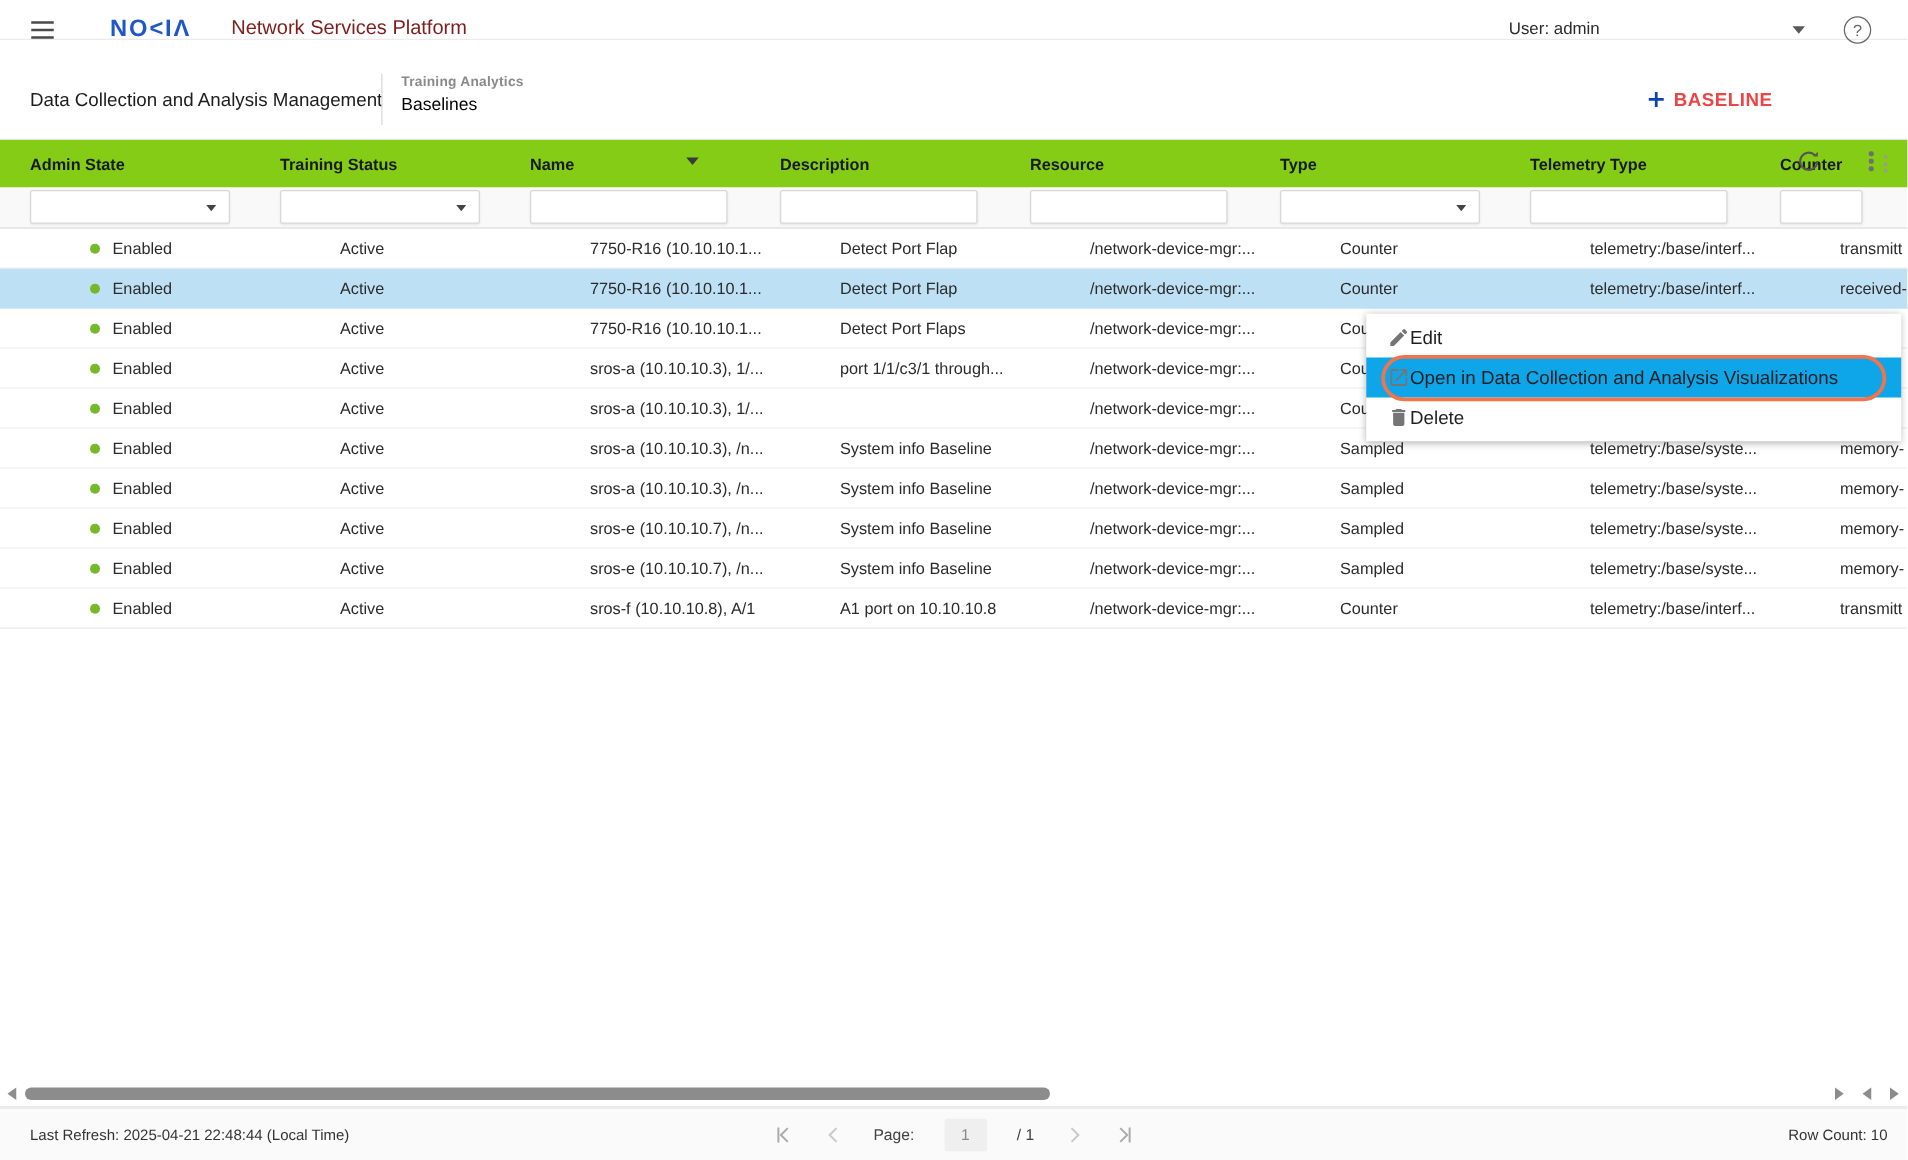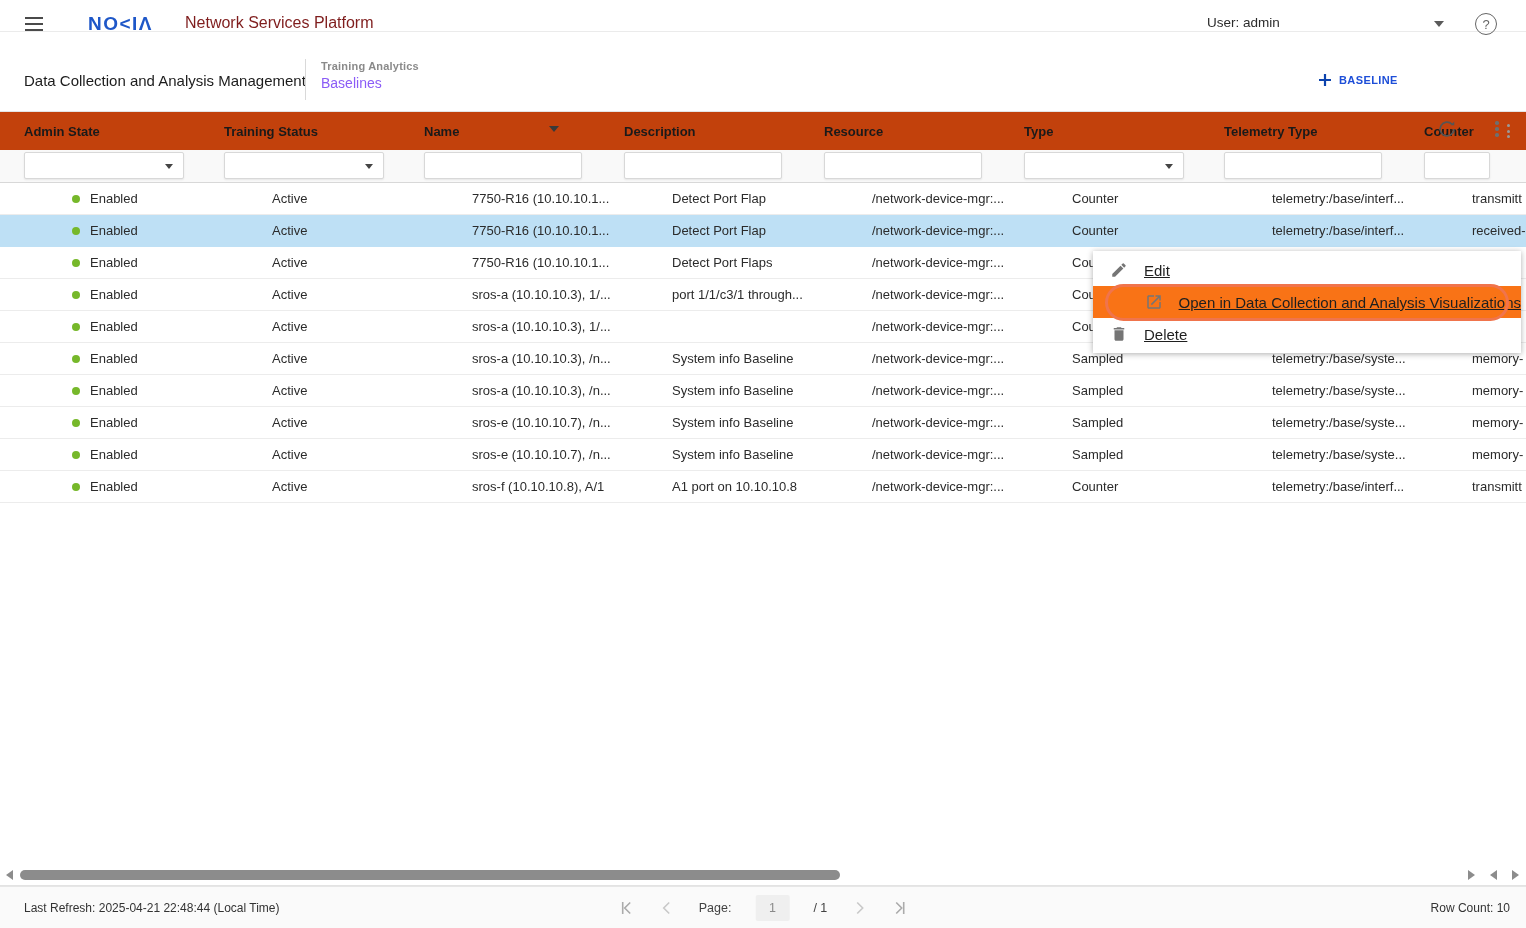--- a/index.html
+++ b/index.html
@@ -15,31 +15,31 @@
   .user-label { position:absolute; left:1207px; top:15px; font-size:13.5px; color:#2b2b2b; }
   .user-caret { position:absolute; left:1434px; top:21px; width:0; height:0; border-left:5px solid transparent; border-right:5px solid transparent; border-top:6px solid #5a5a5a; }
   .help-btn { position:absolute; left:1475px; top:13px; width:22px; height:22px; border:1.6px solid #666; border-radius:50%; display:flex; align-items:center; justify-content:center; font-size:13px; color:#666; }
 
   
   .toolbar { position:absolute; top:48px; left:0; right:0; height:64px; background:#fff; border-bottom:1px solid #E4E4E4; z-index:2; }
   .page-title { position:absolute; left:24px; top:50%; transform:translateY(-50%); font-size:15px; color:#1c1c1c; }
   .ctx-divider { position:absolute; left:305px; top:11px; width:1px; height:41px; background:#D9D9D9; }
   .ctx-block { position:absolute; left:321px; top:12px; }
   .ctx-label { font-size:11px; font-weight:700; color:#8A8A8A; letter-spacing:.2px; }
-  .ctx-value { font-size:14px; color:#8b5cf6; margin-top:3px; }
+  .ctx-value { font-size:14px; color:#000000; margin-top:3px; }
   .ctx-caret { position:absolute; left:549px; top:78px; width:0; height:0; border-left:5px solid transparent; border-right:5px solid transparent; border-top:6px solid #3a3a3a; }
-  .add-btn { position:absolute; left:1318px; top:50%; transform:translateY(-50%); display:flex; align-items:center; gap:7px; color:#1d4ed8; font-weight:700; font-size:11px; letter-spacing:.4px; cursor:pointer; }
+  .add-btn { position:absolute; left:1318px; top:50%; transform:translateY(-50%); display:flex; align-items:center; gap:7px; color:#ef4444; font-weight:700; font-size:15px; letter-spacing:.4px; cursor:pointer; }
   .refresh-btn { position:absolute; left:1436px; top:70px; width:22px; height:22px; cursor:pointer; }
   .kebab { width:14px; height:18px; display:flex; flex-direction:column; align-items:center; justify-content:center; gap:2.5px; cursor:pointer; }
   .kebab i { width:3.4px; height:3.4px; background:#6f6f6f; border-radius:50%; }
   .toolbar-kebab { position:absolute; left:1490px; top:72px; }
 
   
   :root { --cols: 200px 200px 200px 200px 200px 200px 200px 90px 36px; }
-  .thead { position:absolute; top:112px; left:0; right:0; height:38px; background:#c2410c; display:grid; grid-template-columns:var(--cols); align-items:center; }
+  .thead { position:absolute; top:112px; left:0; right:0; height:38px; background:#84cc16; display:grid; grid-template-columns:var(--cols); align-items:center; }
   .th { padding-left:24px; font-size:13px; font-weight:700; color:#1a1a1a; white-space:nowrap; overflow:hidden; }
   .th-kebab-cell { display:flex; justify-content:center; }
   .th-kebab-cell .kebab i { background:#9a9a9a; width:3px; height:3px; }
   .tfilters { position:absolute; top:150px; left:0; right:0; height:33px; background:#F9F9F9; border-bottom:1px solid #D8D8D8; display:grid; grid-template-columns:var(--cols); }
   .fcell { padding-left:24px; position:relative; padding-top:2px; }
   .fselect { position:relative; width:160px; height:27px; background:#fff; border:1px solid #D8D8D8; border-radius:2px; box-shadow:0 1px 2px rgba(0,0,0,.08); cursor:pointer; }
   .fselect .sel-caret { position:absolute; right:10px; top:11px; width:0; height:0; border-left:4.5px solid transparent; border-right:4.5px solid transparent; border-top:5.5px solid #444; }
   .finput { width:158px; height:27px; background:#fff; border:1px solid #D8D8D8; border-radius:2px; box-shadow:0 1px 2px rgba(0,0,0,.08); font-family:inherit; font-size:13px; padding:0 8px; outline:none; }
   .finput.small { width:66px; }
 
@@ -47,22 +47,22 @@
   .trow { height:32px; display:grid; grid-template-columns:var(--cols); align-items:center; border-bottom:1px solid #ECECEC; background:#fff; font-size:13px; color:#2b2b2b;padding-left:48px; }
   .trow.selected { background:#BEE0F5; border-bottom-color:#BEE0F5; }
   .cell { padding-left:24px; white-space:nowrap; overflow:hidden; }
   .state-cell { display:flex; align-items:center; gap:10px; }
   .dot { width:8px; height:8px; border-radius:50%; background:#76B82A; flex:none; }
   .row-kebab-cell { display:flex; justify-content:center; }
   .row-kebab-cell .kebab i { background:#9a9a9a; width:3px; height:3px; }
 
   
   .context-menu { position:absolute; left:1093px; top:251px; width:428px; background:#fff; box-shadow:0 1px 6px rgba(0,0,0,.32); padding:3px 0; z-index:5; }
-  .menu-item { height:32px; display:flex; align-items:center; gap:16px; padding-left:17px; font-size:15px; color:#1f1f1f; cursor:pointer; white-space:nowrap;text-decoration:underline; }
-  .menu-item.highlighted { background:#f97316;justify-content:flex-end; }
+  .menu-item { height:32px; display:flex; align-items:center; padding-left:17px; font-size:15px; color:#1f1f1f; cursor:pointer; white-space:nowrap; }
+  .menu-item.highlighted { background:#0ea5e9; }
   .menu-icon { width:18px; height:18px; flex:none; }
   .annotation-ring { position:absolute; left:1105px; top:284px; width:404px; height:37px; border:3px solid #F0744C; border-radius:19px; z-index:6; pointer-events:none; }
 
   
   .hscroll { position:absolute; top:864px; left:0; right:0; height:22px; background:#fff; border-bottom:1px solid #E3E3E3; }
   .tri { width:0; height:0; position:absolute; cursor:pointer; }
   .tri.left  { border-top:5px solid transparent; border-bottom:5px solid transparent; border-right:7px solid #8C8C8C; }
   .tri.right { border-top:5px solid transparent; border-bottom:5px solid transparent; border-left:7px solid #8C8C8C; }
   .hs-arrow-left { left:6px; top:6px; }
   .hs-thumb { position:absolute; left:20px; top:6px; width:820px; height:10px; background:#8C8C8C; border-radius:5px; cursor:grab; }

